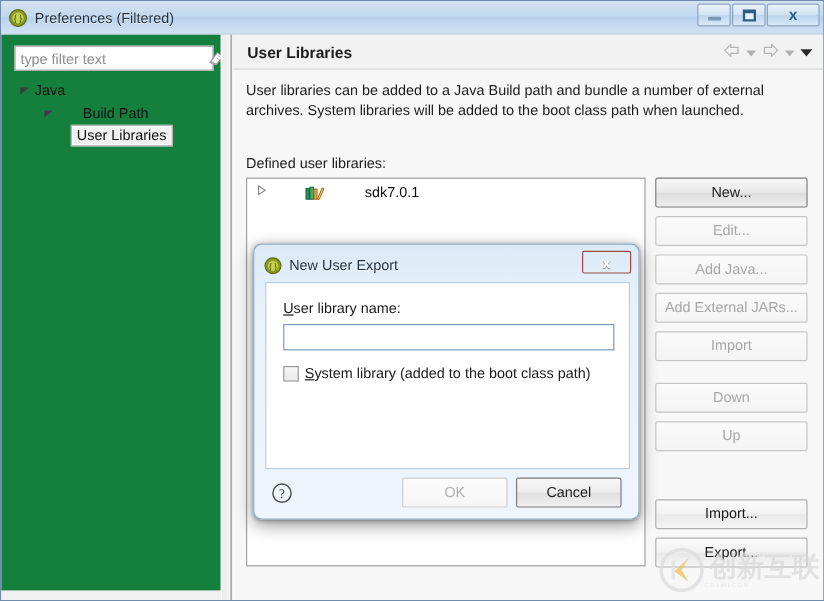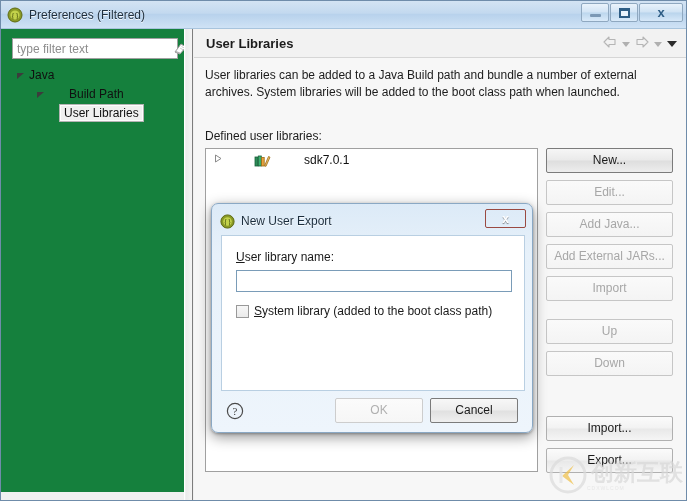--- a/index.html
+++ b/index.html
@@ -497,22 +497,22 @@
           </div>
         </div>
 
         <div class="btn-col">
           <div class="ebtn default">New...</div>
           <div class="ebtn disabled">Edit...</div>
           <div class="ebtn disabled">Add Java...</div>
           <div class="ebtn disabled">Add External JARs...</div>
           <div class="ebtn disabled">Import</div>
           <div class="gap-sm"></div>
+          <div class="ebtn disabled">Down</div>
           <div class="ebtn disabled">Up</div>
-          <div class="ebtn disabled">Down</div>
           <div class="gap-sm"></div>
           <div class="gap-sm"></div>
           <div class="gap-sm"></div>
           <div class="ebtn">Import...</div>
           <div class="ebtn">Export...</div>
         </div>
 
       </div>
     </div>
 

